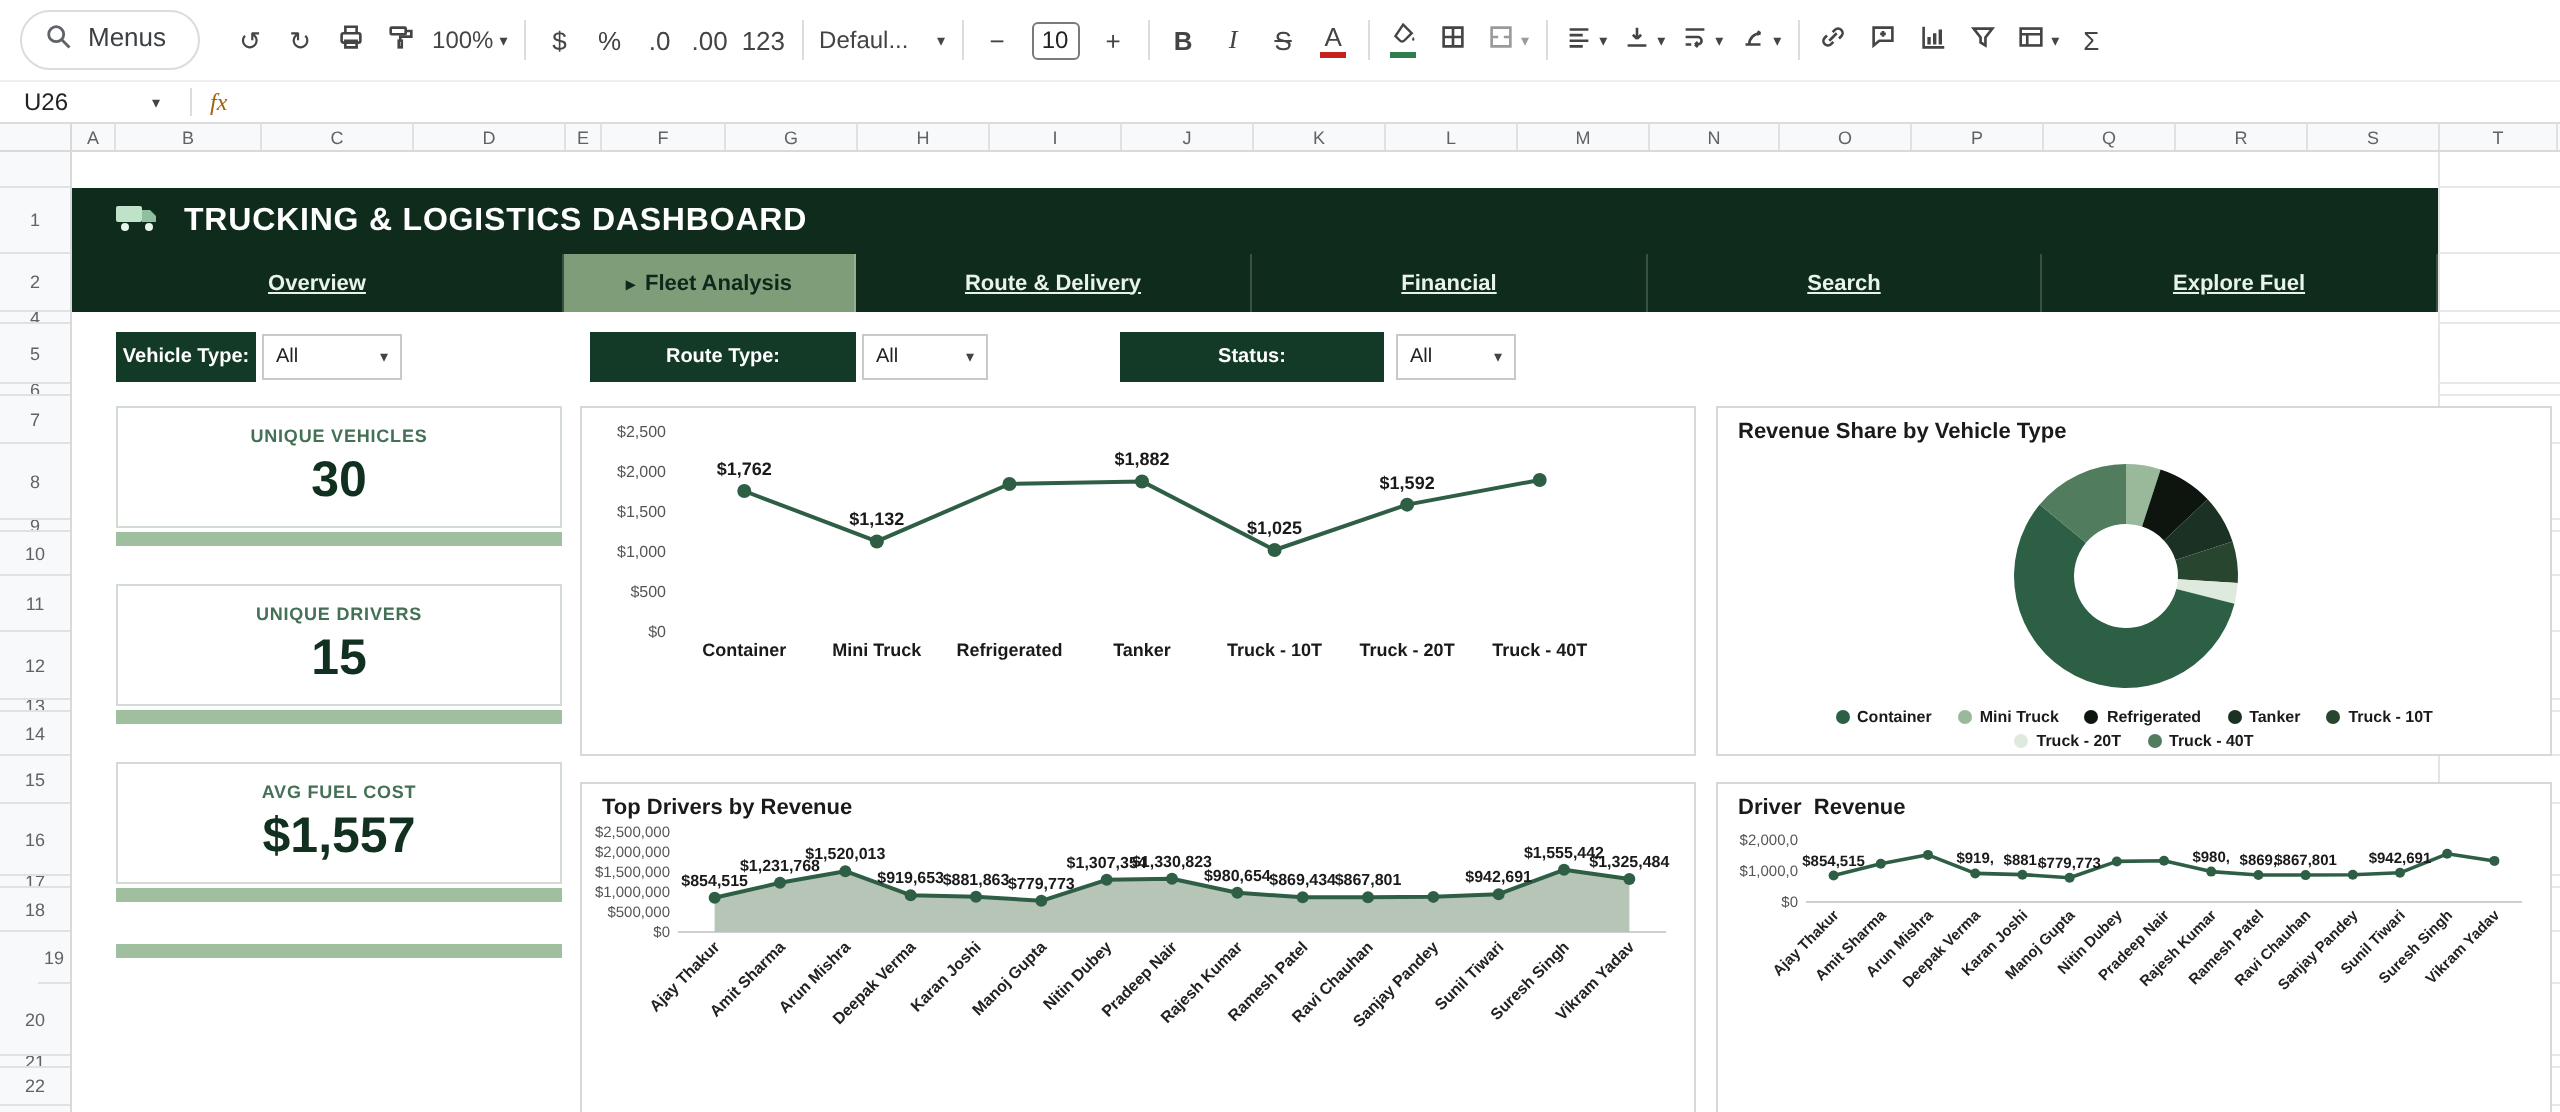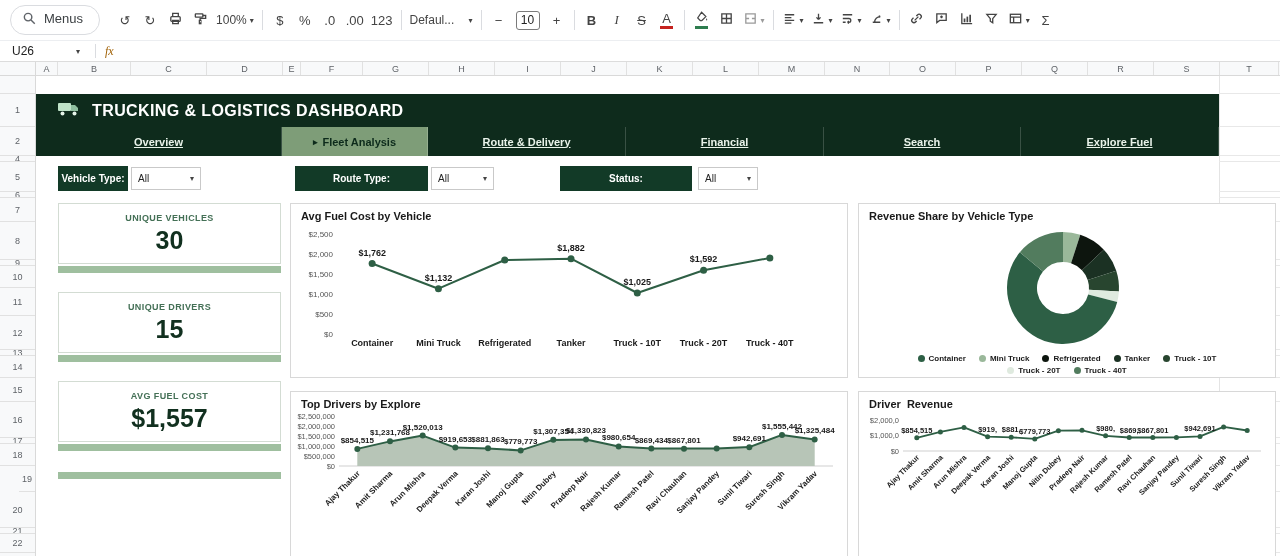--- a/index.html
+++ b/index.html
@@ -372,21 +372,20 @@
             <div class="klabel">AVG FUEL COST</div>
             <div class="kvalue">$1,557</div>
           </div>
         <div class="kbar"></div>
       </div>
       <div class="kpi" style="top:394px">
         <div class="kbar"></div>
       </div>
 
       <div class="card" id="c-fuel">
-        <div class="ctitle">Avg Fuel Cost by Vehicle</div>
         <div id="chart0"><svg width="556" height="148">
               <text x="42" y="14.5" text-anchor="end" font-size="8" fill="#555">$2,500</text>
               <text x="42" y="34.5" text-anchor="end" font-size="8" fill="#555">$2,000</text>
               <text x="42" y="54.5" text-anchor="end" font-size="8" fill="#555">$1,500</text>
               <text x="42" y="74.5" text-anchor="end" font-size="8" fill="#555">$1,000</text>
               <text x="42" y="94.5" text-anchor="end" font-size="8" fill="#555">$500</text>
               <text x="42" y="114.5" text-anchor="end" font-size="8" fill="#555">$0</text>
               <path d="M81.1,41.5 L 147.4,66.7 L 213.7,38.0 L 280.0,36.7 L 346.3,71.0 L 412.6,48.3 L 478.9,36.0" fill="none" stroke="#2e5f45" stroke-width="2" stroke-linejoin="round"></path>
               <circle cx="81.14285714285714" cy="41.519999999999996" r="3.5" fill="#2e5f45"></circle>
               <circle cx="147.42857142857144" cy="66.72" r="3.5" fill="#2e5f45"></circle>
@@ -449,21 +448,21 @@
                 <span>Truck - 20T</span>
               </div>
               <div class="litem">
                 <span class="ldot" style="background: rgb(82, 124, 94);"></span>
                 <span>Truck - 40T</span>
               </div>
             </div>
           </div>
       </div>
       <div class="card" id="c-top">
-        <div class="ctitle">Top Drivers by Explore</div>
+        <div class="ctitle">Top Drivers by Revenue</div>
         <div id="chart2"><svg width="556" height="186">
               <text x="44" y="8.5" text-anchor="end" font-size="7.5" fill="#555">$2,500,000</text>
               <text x="44" y="18.5" text-anchor="end" font-size="7.5" fill="#555">$2,000,000</text>
               <text x="44" y="28.5" text-anchor="end" font-size="7.5" fill="#555">$1,500,000</text>
               <text x="44" y="38.5" text-anchor="end" font-size="7.5" fill="#555">$1,000,000</text>
               <text x="44" y="48.5" text-anchor="end" font-size="7.5" fill="#555">$500,000</text>
               <text x="44" y="58.5" text-anchor="end" font-size="7.5" fill="#555">$0</text>
               <path d="M48 56 H542" stroke="#cfcfcf" stroke-width="1" fill="none"></path>
               <path d="M66.3,38.9 L 99.0,31.4 L 131.7,25.6 L 164.3,37.6 L 197.0,38.4 L 229.7,40.4 L 262.3,29.9 L 295.0,29.4 L 327.7,36.4 L 360.3,38.6 L 393.0,38.6 L 425.7,38.4 L 458.3,37.1 L 491.0,24.9 L 523.7,29.5 L 523.7,56 L 66.3,56 Z" fill="#b7c5b7" stroke="none"></path>
               <path d="M66.3,38.9 L 99.0,31.4 L 131.7,25.6 L 164.3,37.6 L 197.0,38.4 L 229.7,40.4 L 262.3,29.9 L 295.0,29.4 L 327.7,36.4 L 360.3,38.6 L 393.0,38.6 L 425.7,38.4 L 458.3,37.1 L 491.0,24.9 L 523.7,29.5" fill="none" stroke="#2e5f45" stroke-width="2" stroke-linejoin="round"></path>

